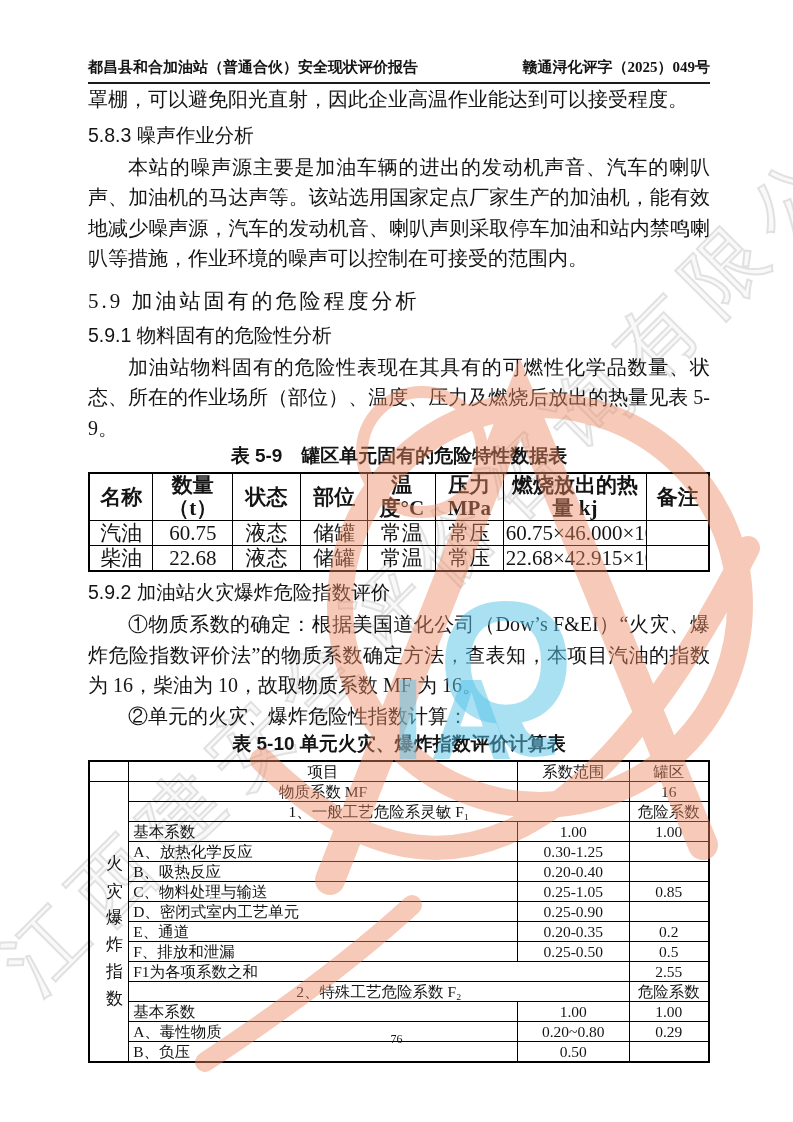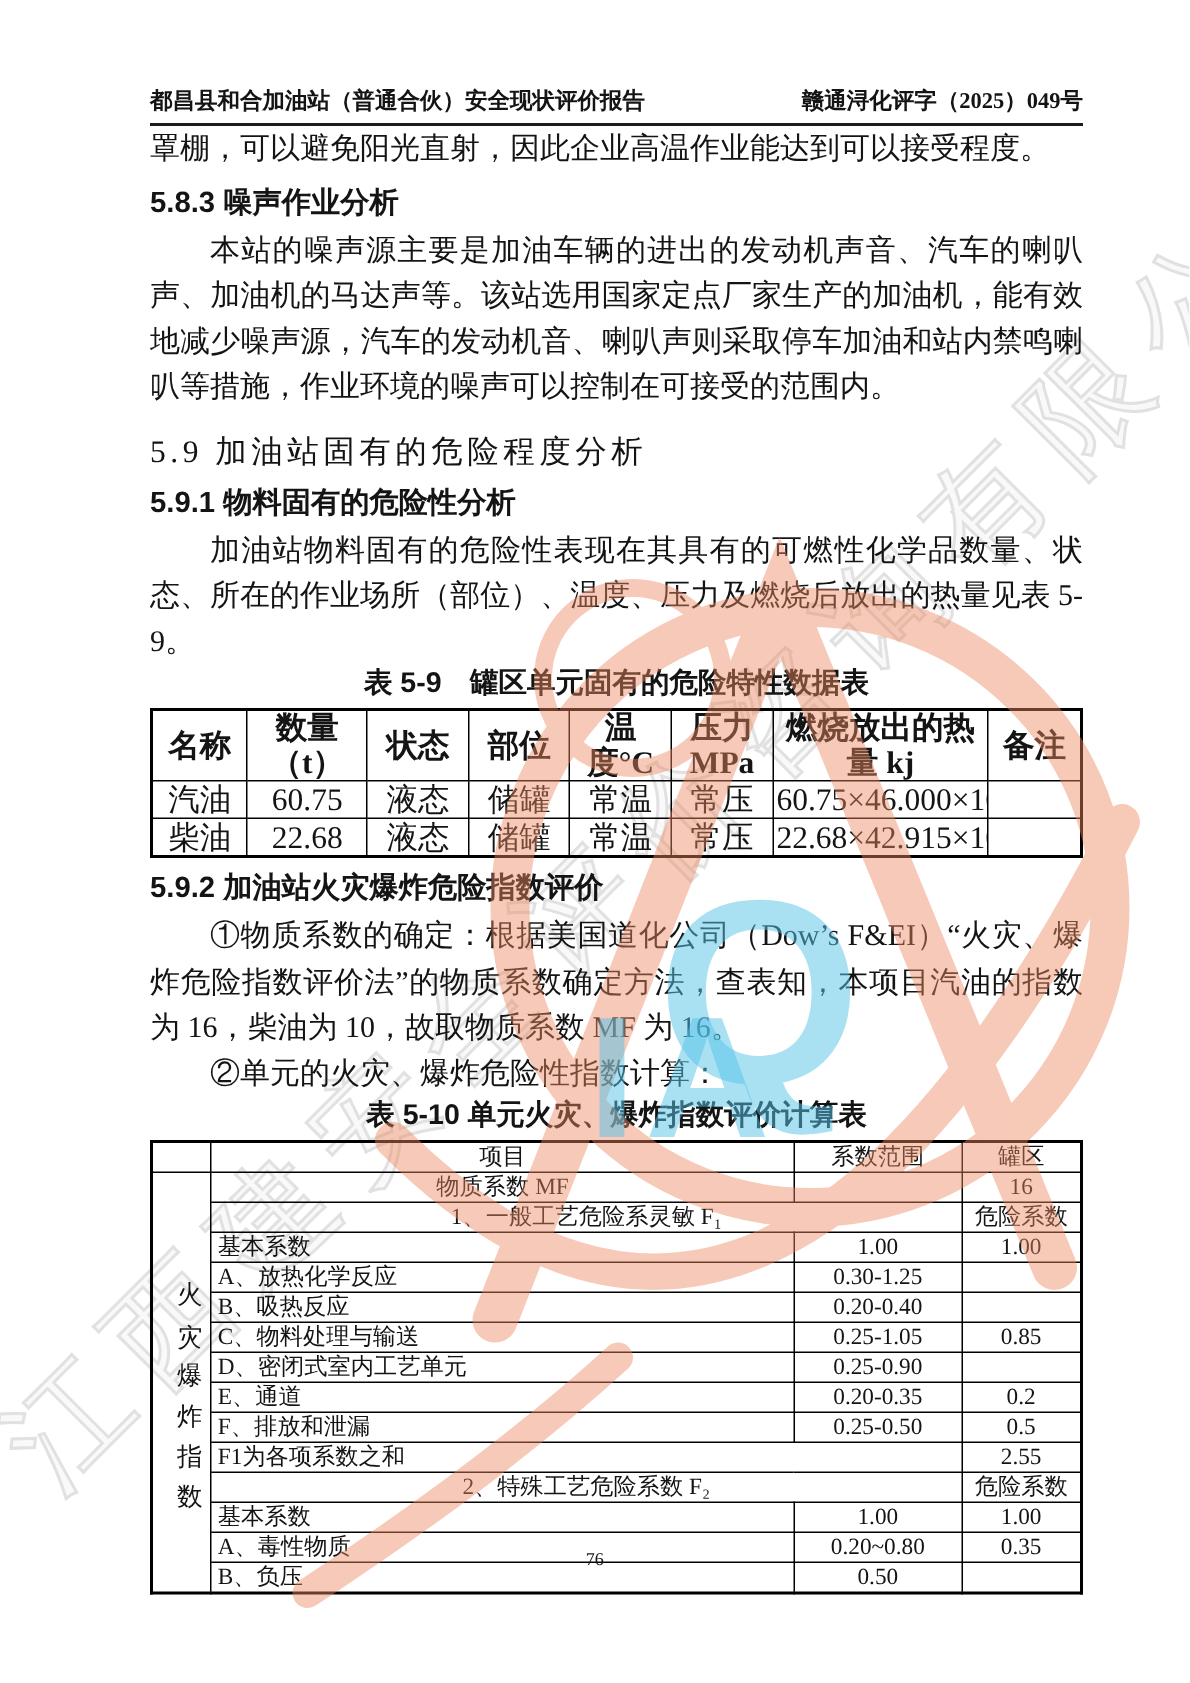--- a/index.html
+++ b/index.html
@@ -1,36 +1,36 @@
 <!DOCTYPE html>
 <html><head>
 <meta charset="utf-8">
 <style>
   html,body { margin:0; padding:0; background:#ffffff; }
   .page {
     position:relative; width:793px; height:1122px; background:#ffffff;
     font-family:"Liberation Serif","DejaVu Serif",serif; color:#141414;
     overflow:hidden;
   }
-  .content { position:absolute; left:100px; top:0; width:622px; z-index:1; }
+  .content { position:absolute; left:88px; top:0; width:622px; z-index:1; }
 
   .doc-header {
     display:flex; justify-content:space-between; align-items:flex-end;
     padding-top:58px; padding-bottom:5px; border-bottom:2px solid #1c1c1c;
     font-size:15px; font-weight:bold;
   }
   .doc-header .right { white-space:nowrap; }
 
   p.body-p { font-size:20px; line-height:30.5px; text-align:justify; margin:0; }
   .first-p { margin-top:8px; }
   .indent { text-indent:2em; }
 
   .h-sub {
     font-family:"Liberation Sans","DejaVu Sans",sans-serif;
-    font-size:19.5px; font-weight:bold; margin:7px 0 4px 0; line-height:26px;
+    font-size:19.5px; font-weight:normal; margin:7px 0 4px 0; line-height:26px;
   }
   .h-main {
     font-size:21px; font-weight:normal; letter-spacing:3px;
     margin:13px 0 5px 0; line-height:28px;
   }
   .tbl-caption {
     font-family:"Liberation Sans","DejaVu Sans",sans-serif;
     font-size:19px; font-weight:bold; text-align:center; margin:0 0 3px 0; line-height:26px;
   }
 
@@ -219,21 +219,21 @@
         <td>危险系数</td>
       </tr>
       <tr>
         <td class="cell-left">基本系数</td>
         <td>1.00</td>
         <td>1.00</td>
       </tr>
       <tr>
         <td class="cell-left">A、毒性物质</td>
         <td>0.20~0.80</td>
-        <td>0.35</td>
+        <td>0.29</td>
       </tr>
       <tr>
         <td class="cell-left">B、负压</td>
         <td>0.50</td>
         <td></td>
       </tr>
     </tbody>
       </table>
 
   </div>

